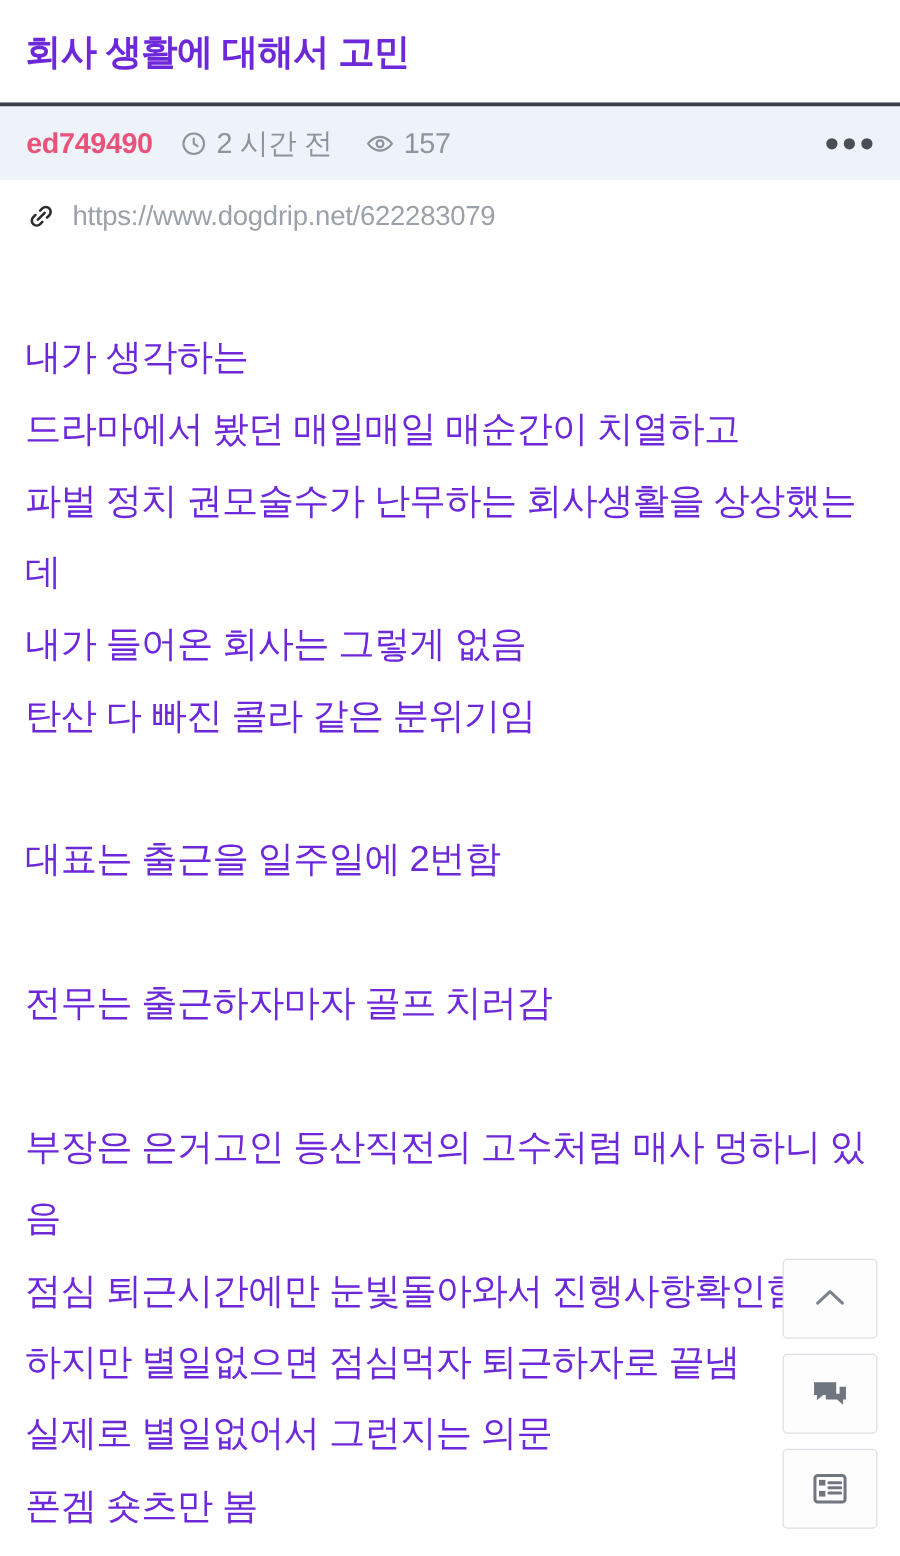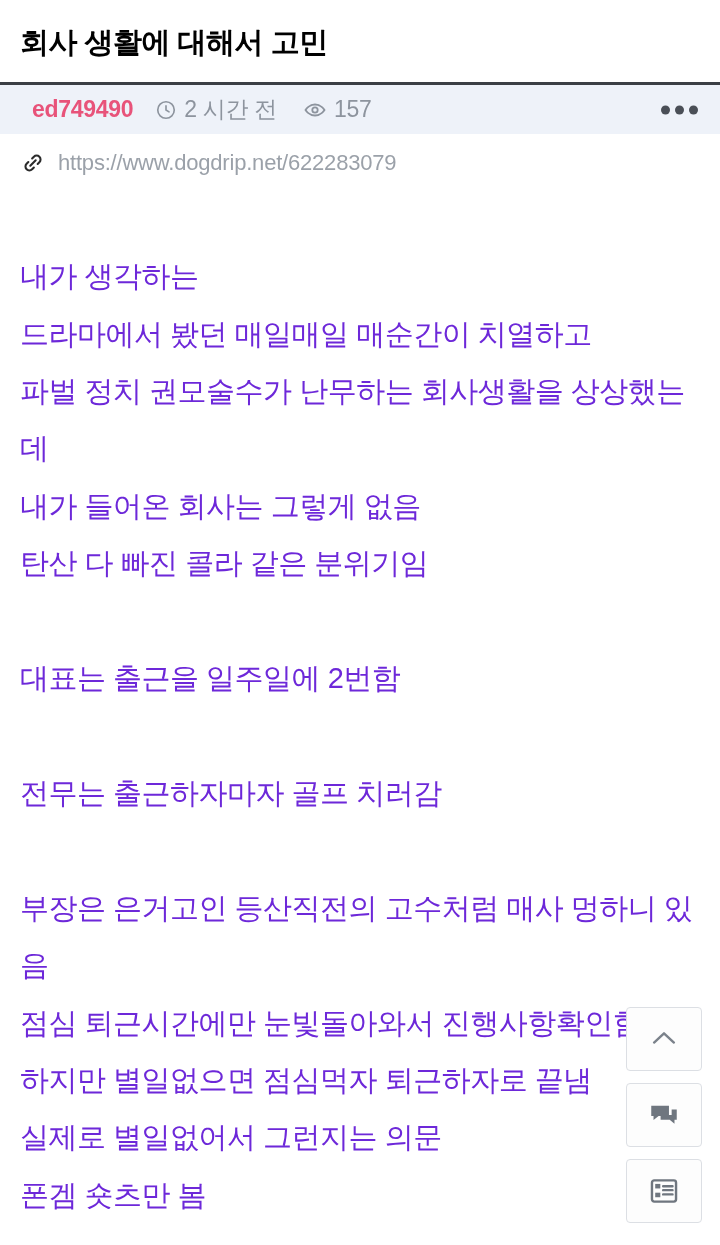--- a/index.html
+++ b/index.html
@@ -14,33 +14,33 @@
     position: relative;
     font-family: "Liberation Sans", sans-serif;
     overflow: hidden;
   }
 
   
   .post-title {
     padding: 24px 20px 22px 20px;
     font-size: 29px;
     font-weight: bold;
-    color: #000000;
+    color: #6d28d9;
     letter-spacing: -0.5px;
     line-height: 1.25;
   }
 
   
   .meta-bar {
     background: #eef2f9;
     border-top: 3px solid #3b3f45;
-    height: 52px;
-    display: flex;
-    align-items: center;
-    padding: 0 32px;
+    height: 62px;
+    display: flex;
+    align-items: center;
+    padding: 0 21px;
     position: relative;
   }
   .author {
     color: #e8537a;
     font-size: 23px;
     font-weight: bold;
     letter-spacing: -0.3px;
   }
   .meta-group {
     display: flex;

